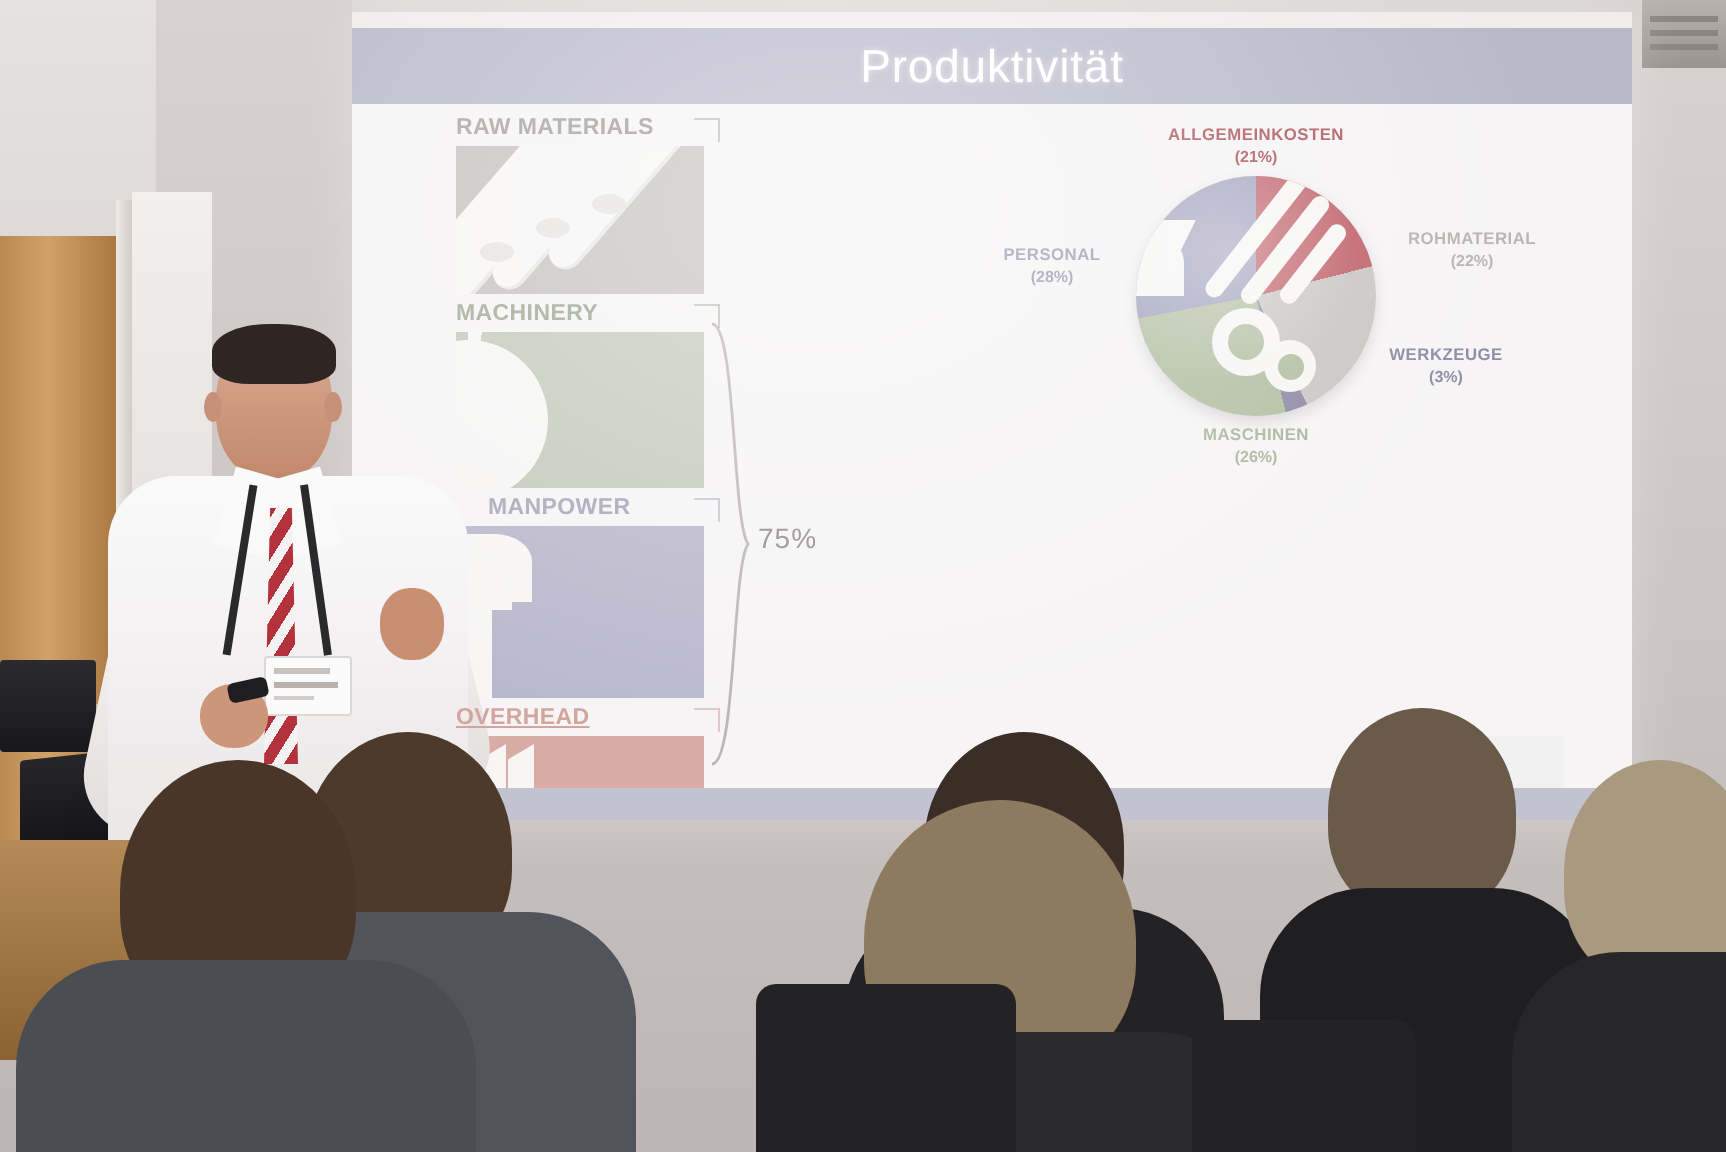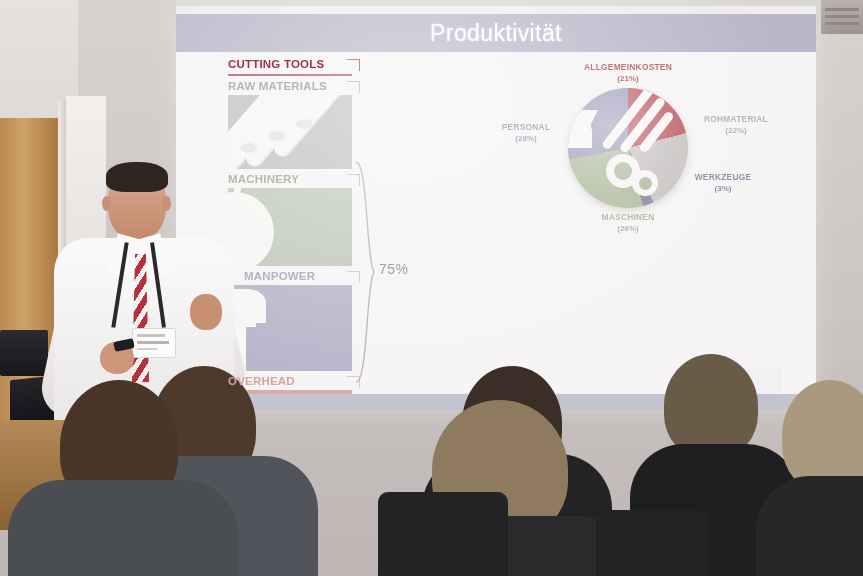--- a/index.html
+++ b/index.html
@@ -87,21 +87,21 @@
   .l-mach{color:#b4bbab;}
   .mach-art{background:#c3c9ba;height:78px;}
   .gear{position:absolute;background:#f7f6f5;border-radius:50%;}
   .gear:before{content:"";position:absolute;inset:-7px;border-radius:50%;
     background:conic-gradient(#f7f6f5 0 9deg,transparent 9deg 22.5deg);}
 
   .l-man{color:#b4b3c4;margin-left:16px;}
   .man-art{background:#b9b7cb;height:86px;}
   .head{position:absolute;background:#f7f6f5;}
 
-  .l-ovh{color:#d2a59e;}
+  .l-ovh{color:#d2a59e;text-decoration:underline;}
   .ovh-art{background:#d9aca6;height:86px;}
   .fac{position:absolute;background:#f7f6f5;}
 
   
   .bracket{position:absolute;left:178px;top:108px;width:22px;height:224px;}
   .bracket svg{display:block;}
   .pct75{position:absolute;left:203px;top:209px;font-size:14px;color:#8e8b8a;
     letter-spacing:.5px;}
 
   
@@ -200,24 +200,20 @@
   <div class="screen">
 
     <div class="slide-header">
       <div class="slide-title">Produktivität</div>
     </div>
 
     <div class="slide-body">
 
       <div class="stack">
 
-        <div class="blk">
-          <div class="blk-label l-cut">CUTTING TOOLS<i class="tick"></i></div>
-          <div class="cut-rule"></div>
-        </div>
 
         <div class="blk">
           <div class="blk-label l-raw">RAW MATERIALS<i class="tick"></i></div>
           <div class="blk-art raw-art">
             <div class="bar" style="left:6px;top:-42px;"></div>
             <div class="bar" style="left:34px;top:-52px;"></div>
             <div class="bar" style="left:62px;top:-62px;"></div>
             <div class="bar" style="left:90px;top:-72px;"></div>
             <div class="cap" style="left:12px;top:48px;"></div>
             <div class="cap" style="left:40px;top:36px;"></div>

